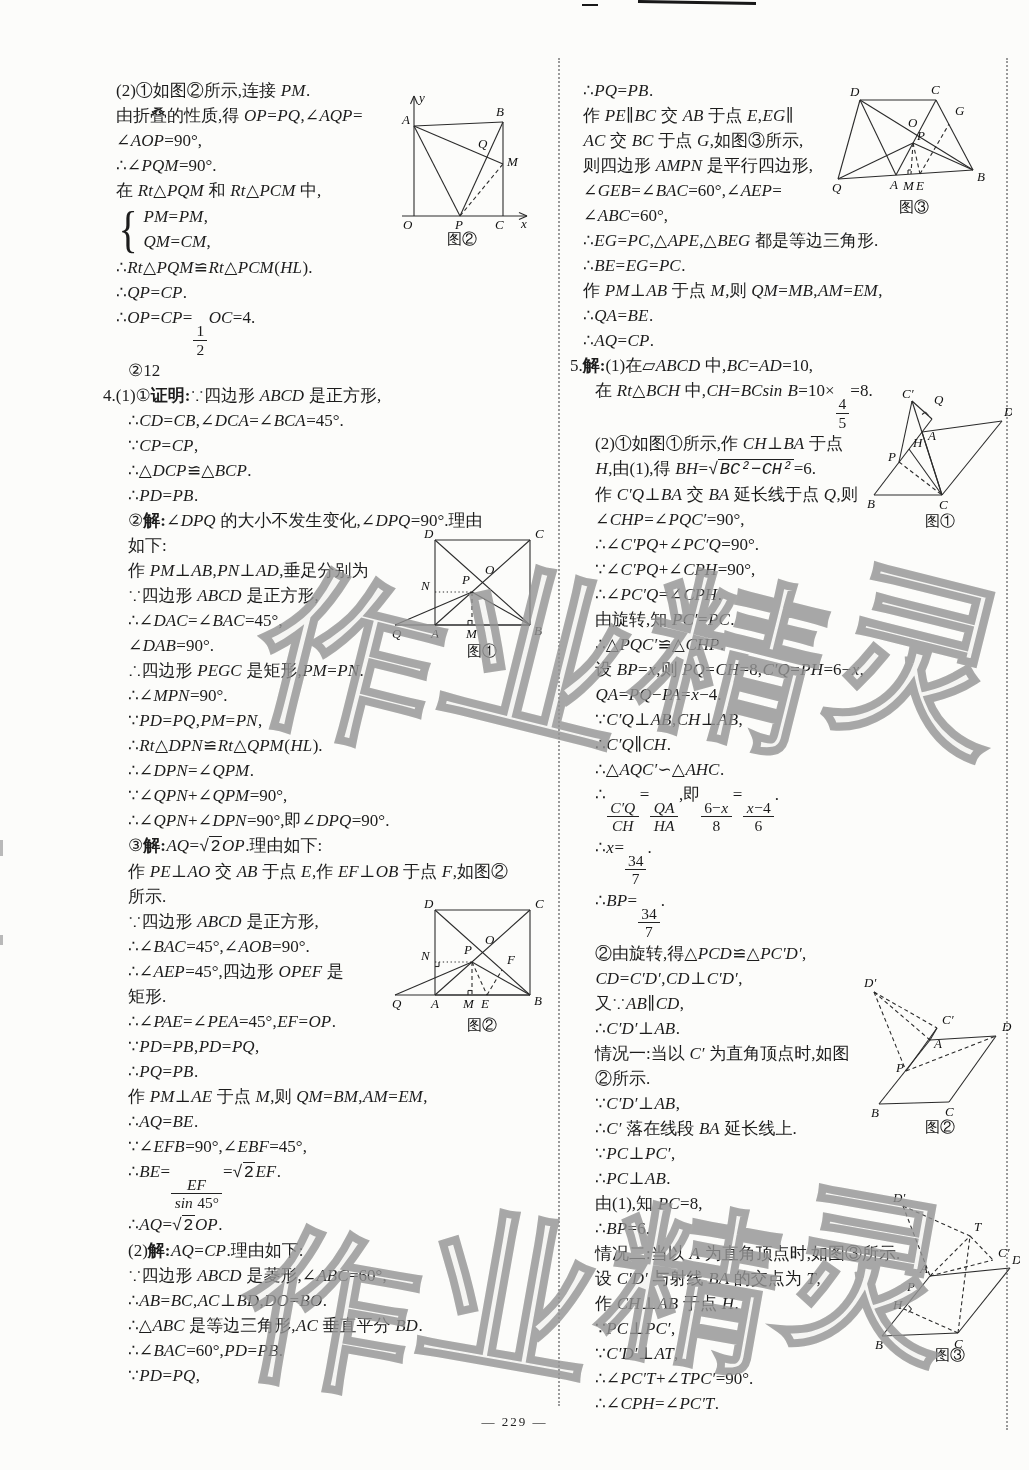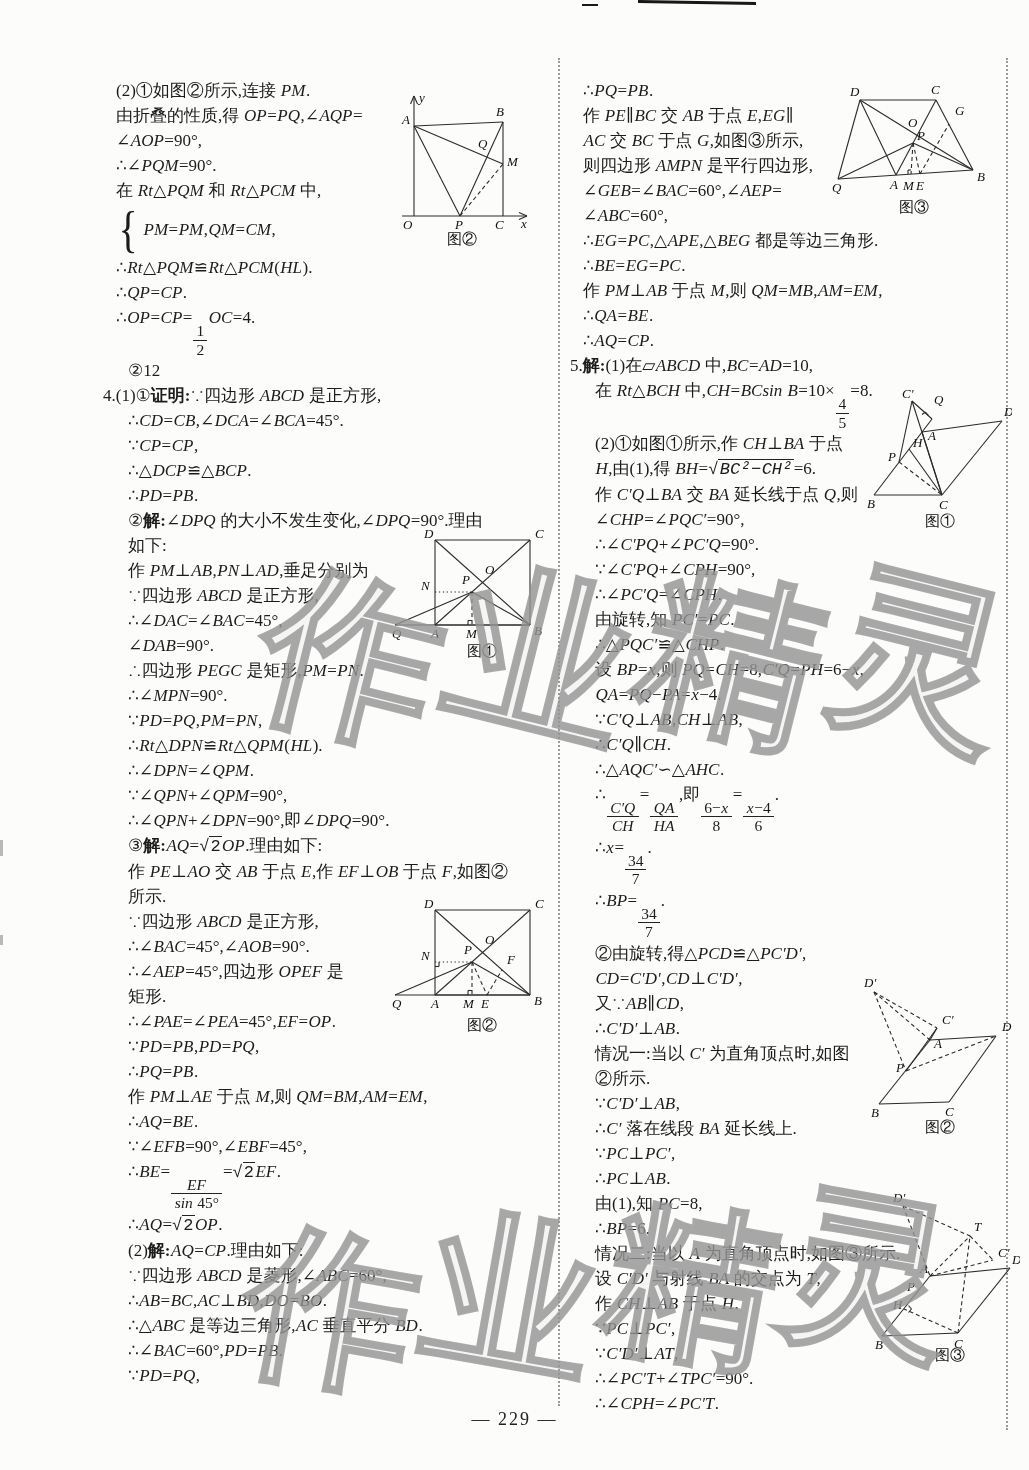--- a/index.html
+++ b/index.html
@@ -14,35 +14,35 @@
   i{font-style:italic;padding:0 .5px;}
   b{font-weight:bold;}
   .frac{display:inline-flex;flex-direction:column;text-align:center;vertical-align:-0.85em;
         line-height:1.12;font-size:15.5px;margin:0 1px;}
   .nu{border-bottom:1.3px solid #222;padding:0 3px;}
   .de{padding:0 3px;}
   .sqrt{white-space:nowrap;font-family:Liberation Mono, monospace;}
   .vin{border-top:1.3px solid #222;padding:0 1px;}
   .sysline{display:flex;align-items:center;}
   .brace{font-size:50px;font-weight:400;line-height:52px;margin-right:3px;transform:scaleX(.8);}
-  .syslines{display:inline-flex;flex-direction:row;}
+  .syslines{display:inline-flex;flex-direction:column;}
   .syslines span{line-height:25px;}
   .fig{position:absolute;}
   .fig svg line{stroke:#2b2b2b;stroke-width:1.1;}
   .fig svg line.dash{stroke-dasharray:4 3;}
   .fig svg line.dot{stroke-dasharray:1.3 2.6;}
   .fig svg text{font-size:13px;fill:#111;font-family:"Liberation Serif","DejaVu Serif",serif;}
   .fig svg text.lat{font-style:italic;}
   .fig svg text.cap{font-size:15px;font-style:normal;}
   .divider{position:absolute;border-left:2px dotted #9a9a9a;width:0;}
   .rule{position:absolute;background:#181818;}
   .wm{position:absolute;display:flex;pointer-events:none;}
   .wm span{display:block;font-family:"Liberation Sans","DejaVu Sans",sans-serif;font-weight:700;
            color:rgba(150,150,150,0.07);-webkit-text-stroke:2.6px rgba(148,148,148,0.8);}
-  .footer{position:absolute;left:0;right:0;bottom:40px;text-align:center;font-size:18px;color:#222;
+  .footer{position:absolute;left:0;right:0;bottom:40px;text-align:center;font-size:13px;color:#222;
           letter-spacing:2px;}
   .edge-tick{position:absolute;background:#b9b9b9;}
 </style>
 </head>
 <body>
 
 <div class="page">
   <div class="rule" style="left:582px;top:4px;width:16px;height:2px;"></div>
   <div class="rule" style="left:638px;top:1px;width:118px;height:3px;transform:rotate(1deg);"></div>
   <div class="divider" style="left:558px;top:58px;height:1348px;"></div>

